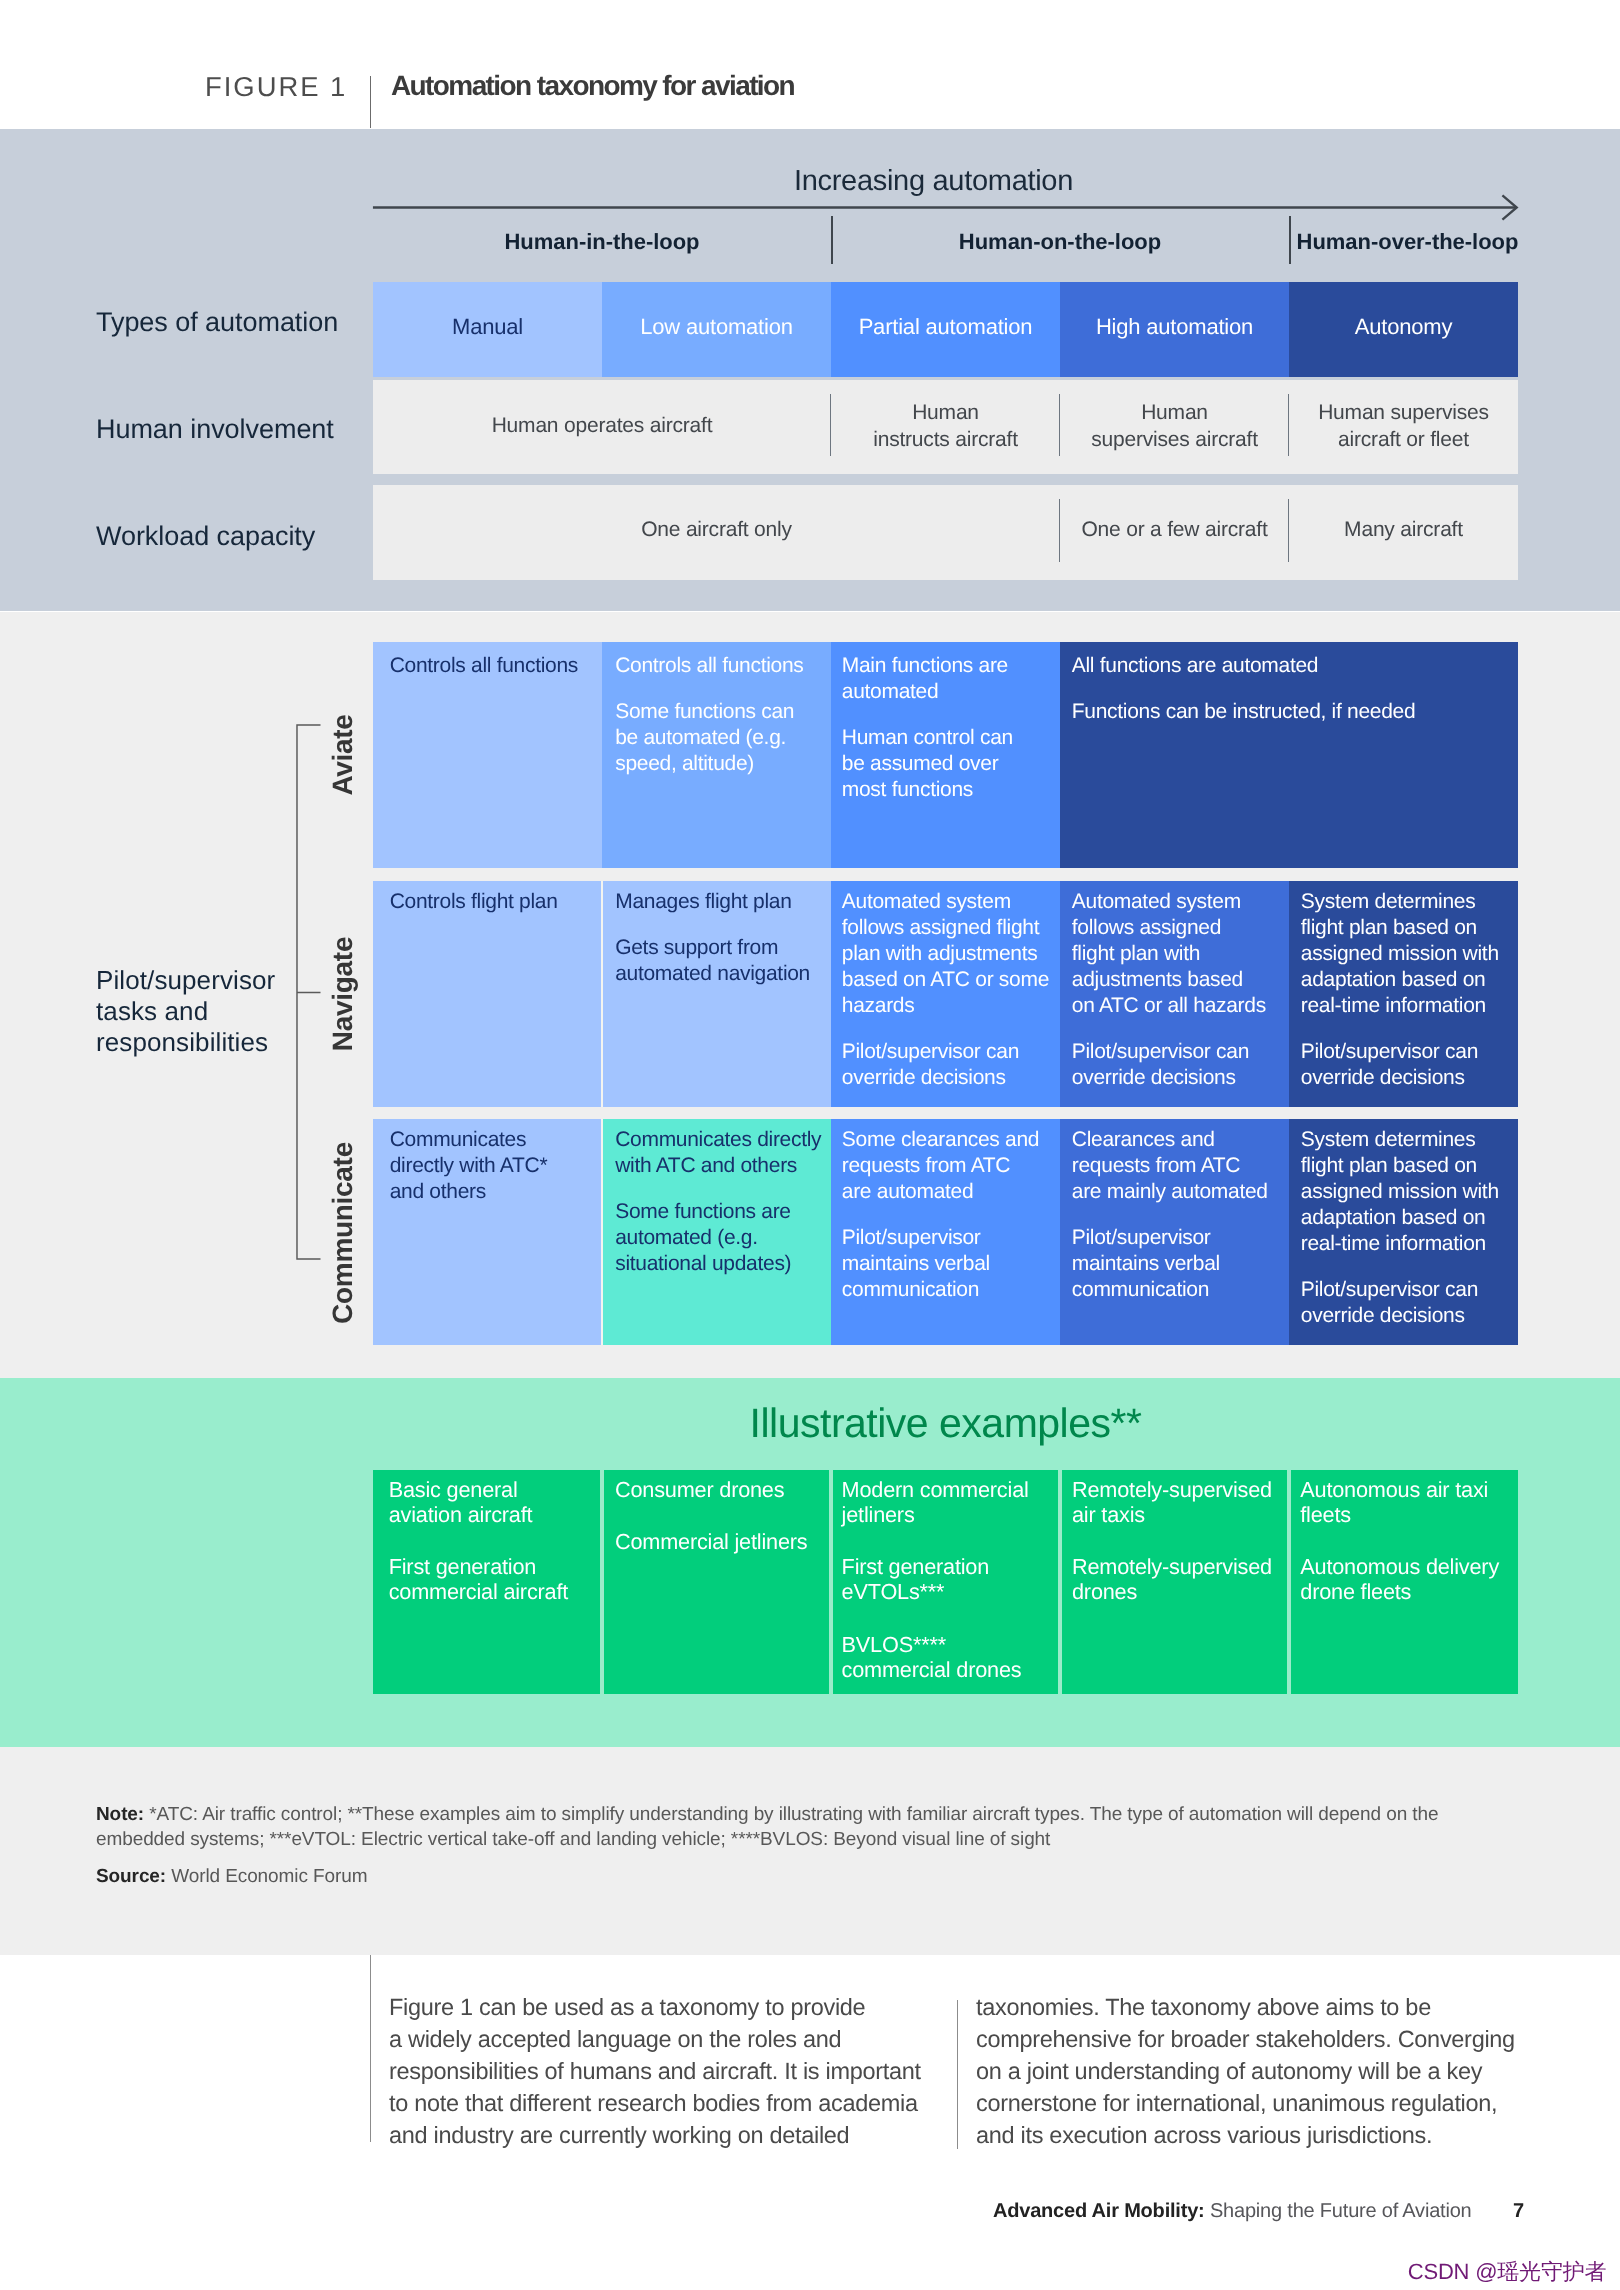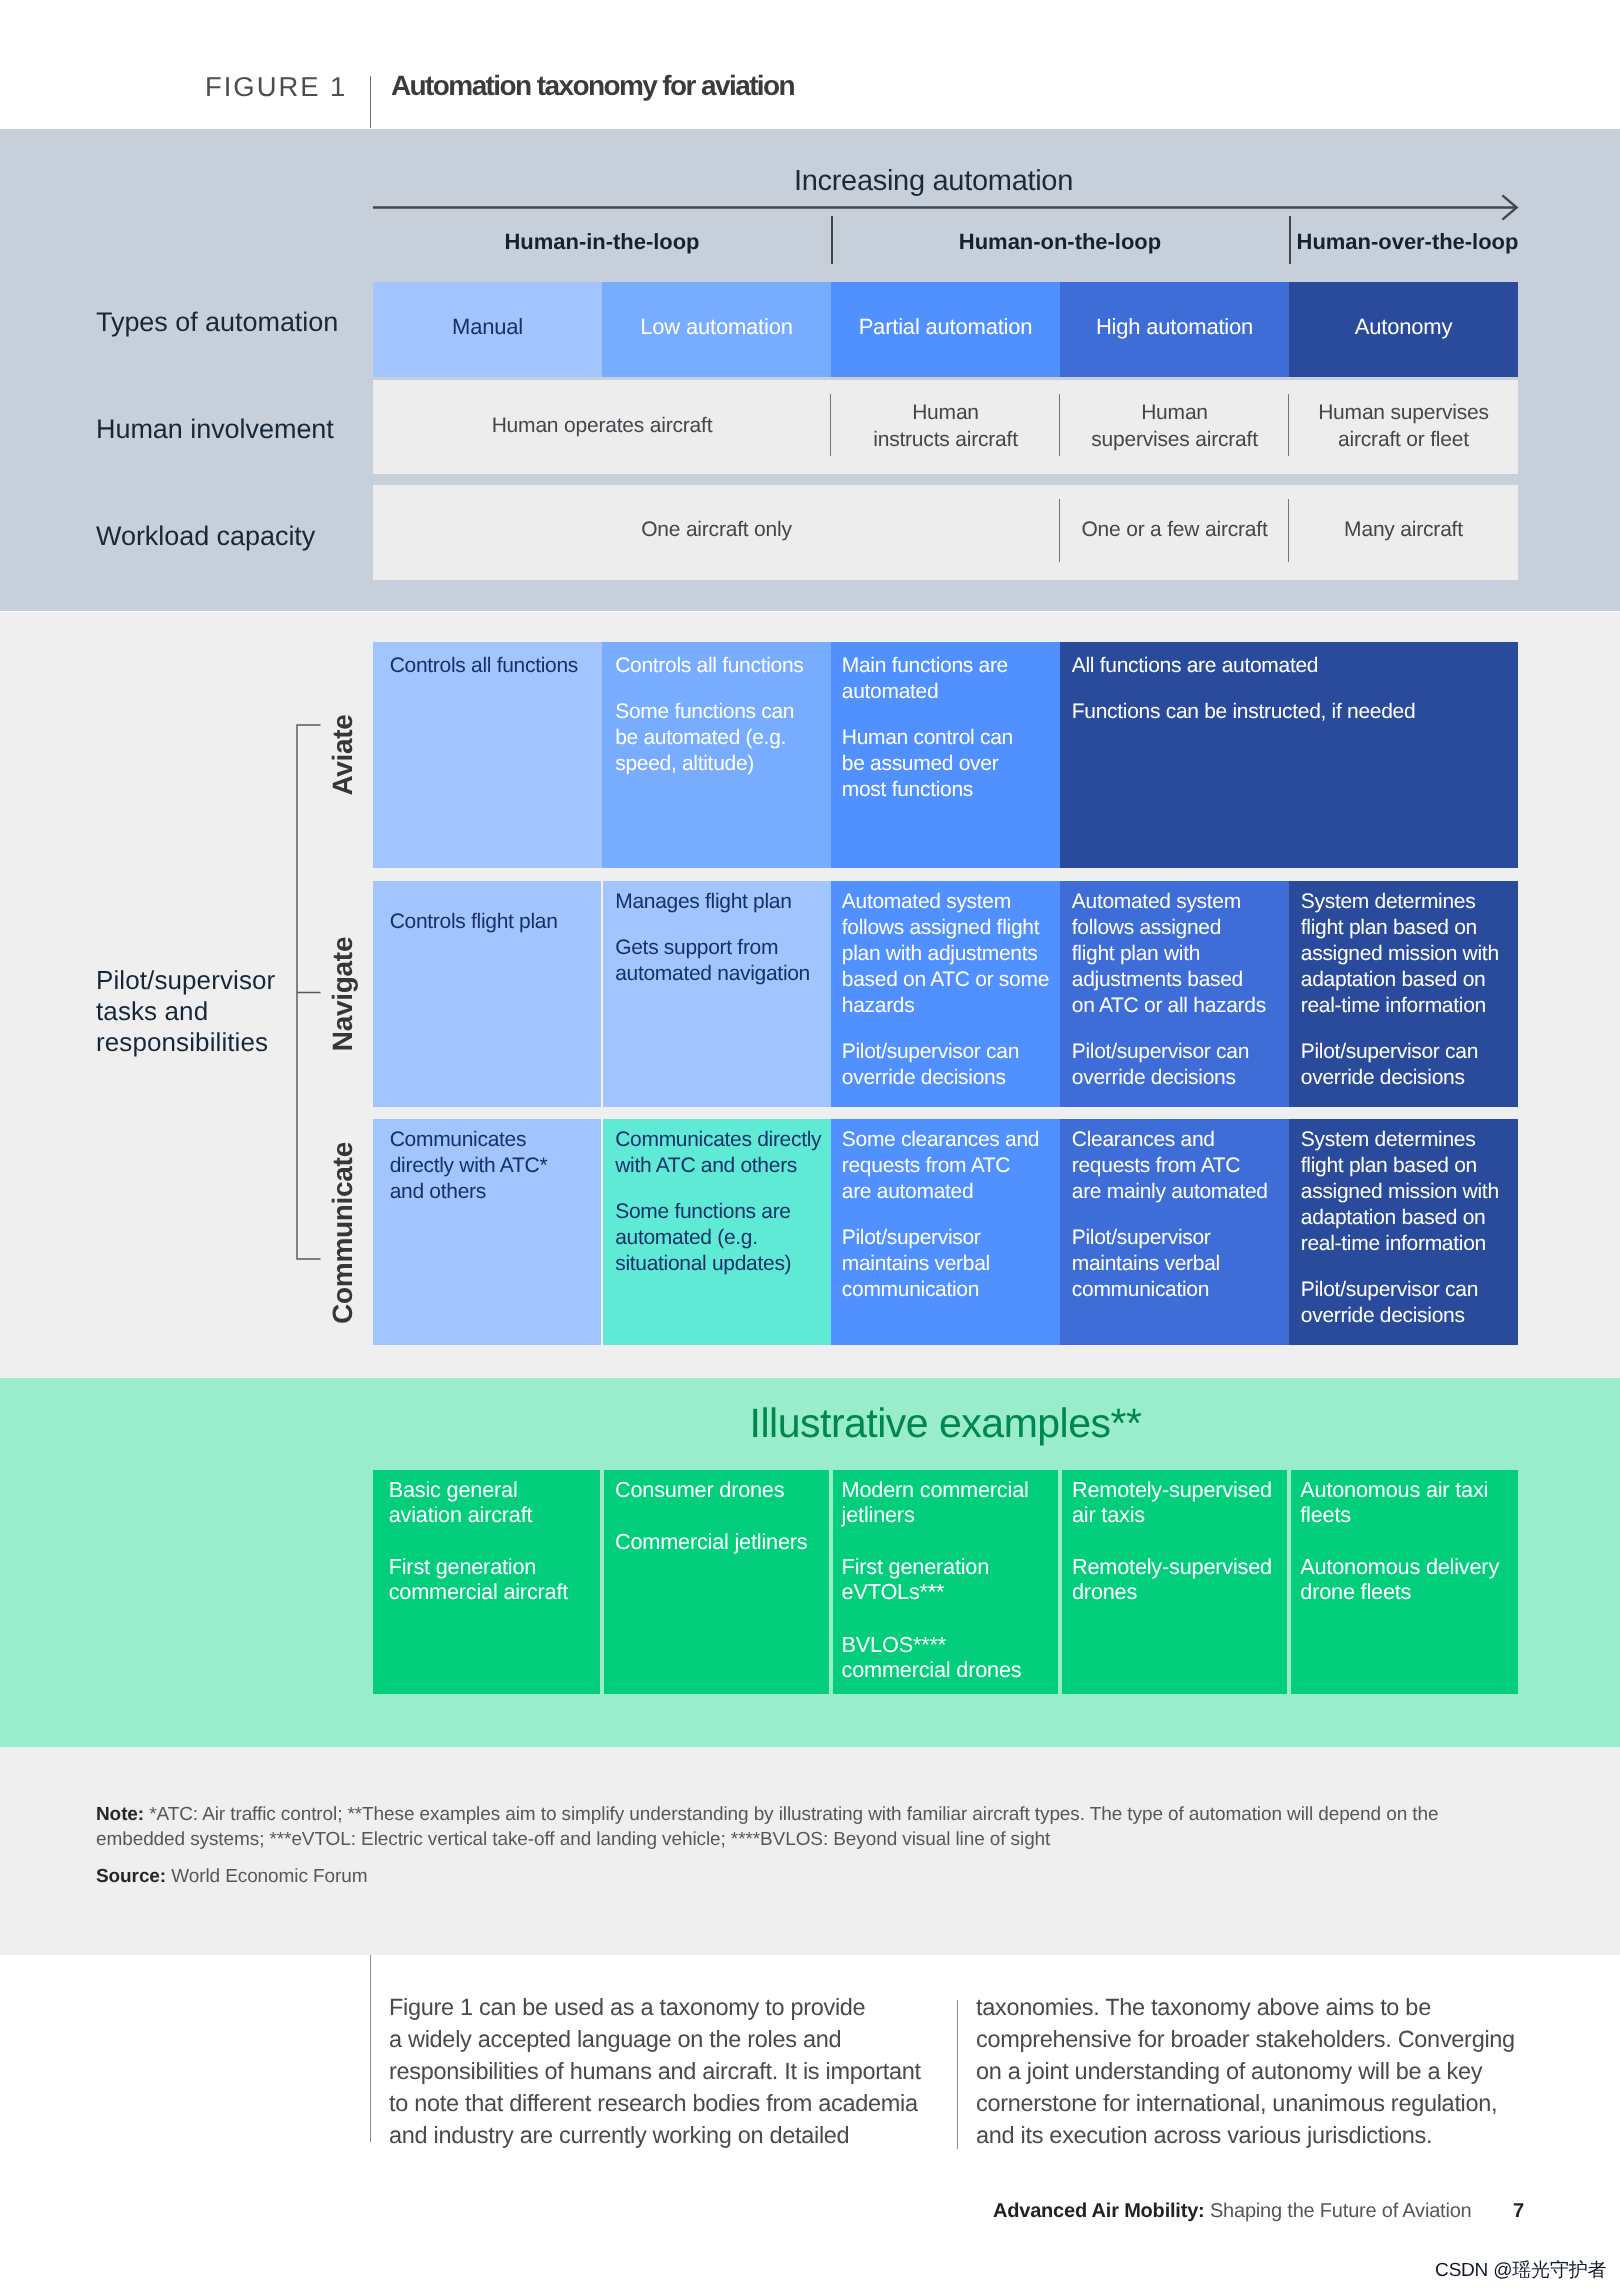--- a/index.html
+++ b/index.html
@@ -76,21 +76,21 @@
 #source{position:absolute;left:96px;top:1866px;font-size:19px;color:#585858;letter-spacing:-0.1px;}
 #source b{color:#262626;}
 
 
 .bodycol{position:absolute;font-size:23.5px;color:#4a4a4a;line-height:32px;letter-spacing:-0.3px;white-space:pre;}
 .bodyrule{position:absolute;width:1.4px;background:#8c8c8c;}
 #footer-line{position:absolute;left:993px;top:2200px;font-size:20px;color:#56565a;
   white-space:nowrap;letter-spacing:-0.2px;}
 #footer-line b{color:#222222;font-weight:700;}
 #pagenum{position:absolute;left:1513px;top:2200px;font-size:20px;font-weight:700;color:#222222;}
-#watermark{position:absolute;right:13.7px;top:2257px;font-size:19px;color:#0f172a;
+#watermark{position:absolute;right:13.7px;top:2257px;font-size:22px;color:#701a75;
   letter-spacing:-0.2px;white-space:nowrap;margin-left:19px;}
 
 </style>
 </head>
 <body>
 
 <div class="page">
 
 <div class="band" id="band-gray"></div>
 <div class="band" id="band-light1"></div>
@@ -179,21 +179,21 @@
 be assumed over
 most functions</p>
       </div>
       <div class="tcell" style="left:687px;width:458px;background:#2a4b9b;color:#ffffff;padding-left:11.8px;padding-top:10.8px;">
         <p style="white-space:pre;">All functions are automated</p>
         <p style="white-space:pre;">Functions can be instructed, if needed</p>
       </div>
     </div>
     <div class="task-row" style="top:881px;height:226px;">
       <div class="tcell" style="left:0px;width:229px;background:#a2c4ff;color:#17306b;padding-left:16.7px;padding-top:7.8px;">
-        <p style="white-space:pre;margin-top:20px;">Controls flight plan</p>
+        <p style="white-space:pre;">Controls flight plan</p>
       </div>
       <div class="tcell" style="left:229px;width:229px;background:#a2c4ff;color:#17306b;padding-left:13.2px;padding-top:7.8px;">
         <p style="white-space:pre;">Manages flight plan</p>
         <p style="white-space:pre;">Gets support from
 automated navigation</p>
       </div>
       <div class="tcell" style="left:458px;width:229px;background:#5190ff;color:#ffffff;padding-left:10.8px;padding-top:7.8px;">
         <p style="white-space:pre;">Automated system
 follows assigned flight
 plan with adjustments

